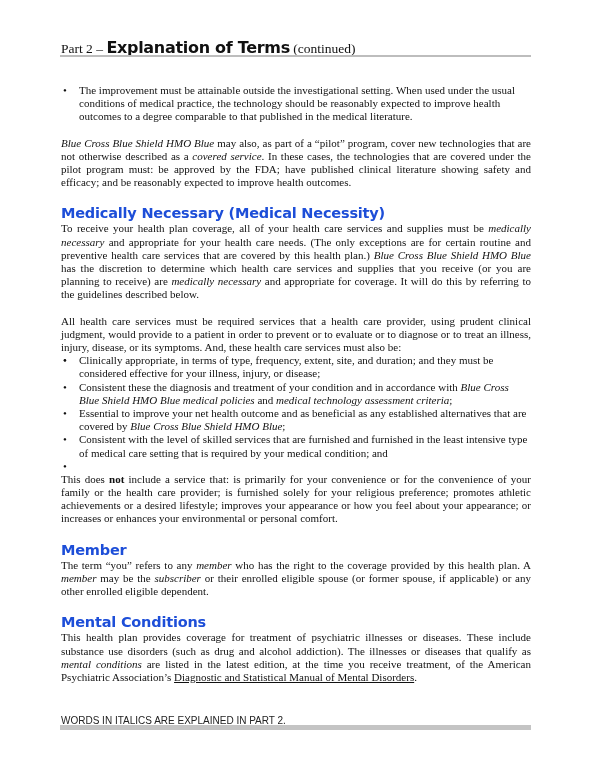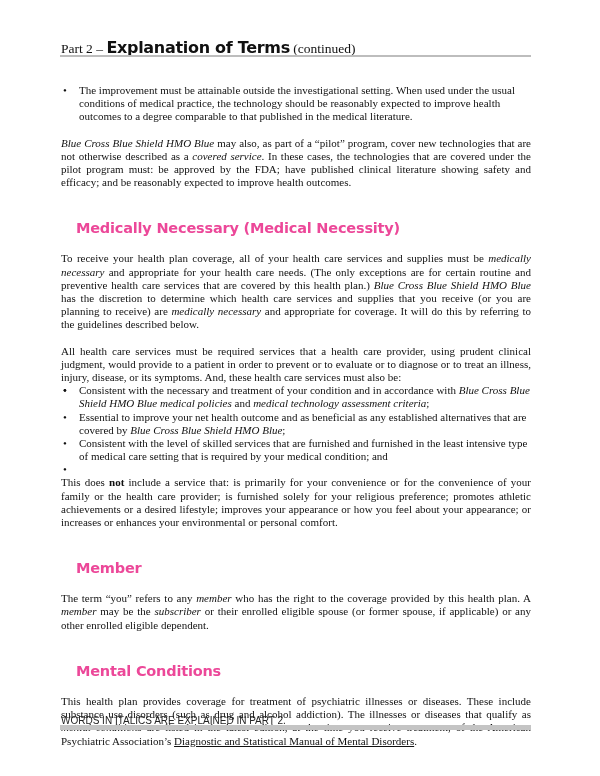--- a/index.html
+++ b/index.html
@@ -6,21 +6,21 @@
   body { width: 600px; height: 776px; position: relative; overflow: hidden; color: #111; }
   .page { position: absolute; left: 0; top: 0; width: 600px; height: 655px; }
   .header { position: absolute; left: 61px; top: 38px; width: 470px; font-family: "Liberation Serif", serif; font-size: 13.5px; white-space: nowrap; }
   .header .big { font-family: "DejaVu Sans", sans-serif; font-weight: bold; font-size: 16px; letter-spacing: -0.3px; }
   .header-rule { position: absolute; left: 60px; top: 55px; width: 471px; height: 2px; background: #bdbdbd; }
   .body { position: absolute; left: 61px; top: 84px; width: 470px; font-family: "Liberation Serif", serif; font-size: 11px; line-height: 13.2px; text-align: justify; }
   .body p { margin: 0; }
   .bullet { position: relative; padding-left: 18px; text-align: left; }
   .bullet .dot { position: absolute; left: 2px; top: 0; }
   .gap { height: 13px; }
-  h2 { margin: 15px; font-family: "DejaVu Sans", sans-serif; font-weight: bold; font-size: 14.5px; line-height: 17px; letter-spacing: -0.2px; color: #ec4899; }
+  h2 { margin: 0; font-family: "DejaVu Sans", sans-serif; font-weight: bold; font-size: 14.5px; line-height: 17px; letter-spacing: -0.2px; color: #1d4ed8; }
   i { font-style: italic; }
   u { text-decoration: underline; }
   .footer-note { position: absolute; left: 61px; top: 715px; font-family: "Liberation Sans", sans-serif; font-size: 10px; color: #222; }
   .footer-rule { position: absolute; left: 60px; top: 725px; width: 471px; height: 5px; background: #c4c4c4; }
   .page-num { position: absolute; left: 0; width: 600px; top: 733px; text-align: center; font-family: "Liberation Sans", sans-serif; font-size: 8.5px; color: #222; }
 </style>
 </head>
 <body>
 
 <div class="page">
@@ -48,24 +48,25 @@
 
     <div class="gap"></div>
 
     <p>All health care services must be required services that a health care provider, using prudent clinical judgment, would provide to a patient in order to prevent or to evaluate or to diagnose or to treat an illness, injury, disease, or its symptoms. And, these health care services must also be:</p>
 
     <div class="bullet">
       <span class="dot">•</span>
     </div>
     <div class="bullet">
       <span class="dot">•</span>
+      <span>Clinically appropriate, in terms of type, frequency, extent, site, and duration; and they must be considered effective for your illness, injury, or disease;</span>
     </div>
     <div class="bullet">
       <span class="dot">•</span>
-      <span>Consistent with the necessary and treatment of your condition and in accordance with </span><i>Blue Cross Blue Shield HMO Blue medical policies</i><span> and </span><i>medical technology assessment criteria</i><span>;</span>
+      <span>Consistent these the diagnosis and treatment of your condition and in accordance with </span><i>Blue Cross Blue Shield HMO Blue medical policies</i><span> and </span><i>medical technology assessment criteria</i><span>;</span>
     </div>
     <div class="bullet">
       <span class="dot">•</span>
       <span>Essential to improve your net health outcome and as beneficial as any established alternatives that are covered by </span><i>Blue Cross Blue Shield HMO Blue</i><span>;</span>
     </div>
     <div class="bullet">
       <span class="dot">•</span>
       <span>Consistent with the level of skilled services that are furnished and furnished in the least intensive type of medical care setting that is required by your medical condition; and</span>
     </div>
     <div class="bullet">

